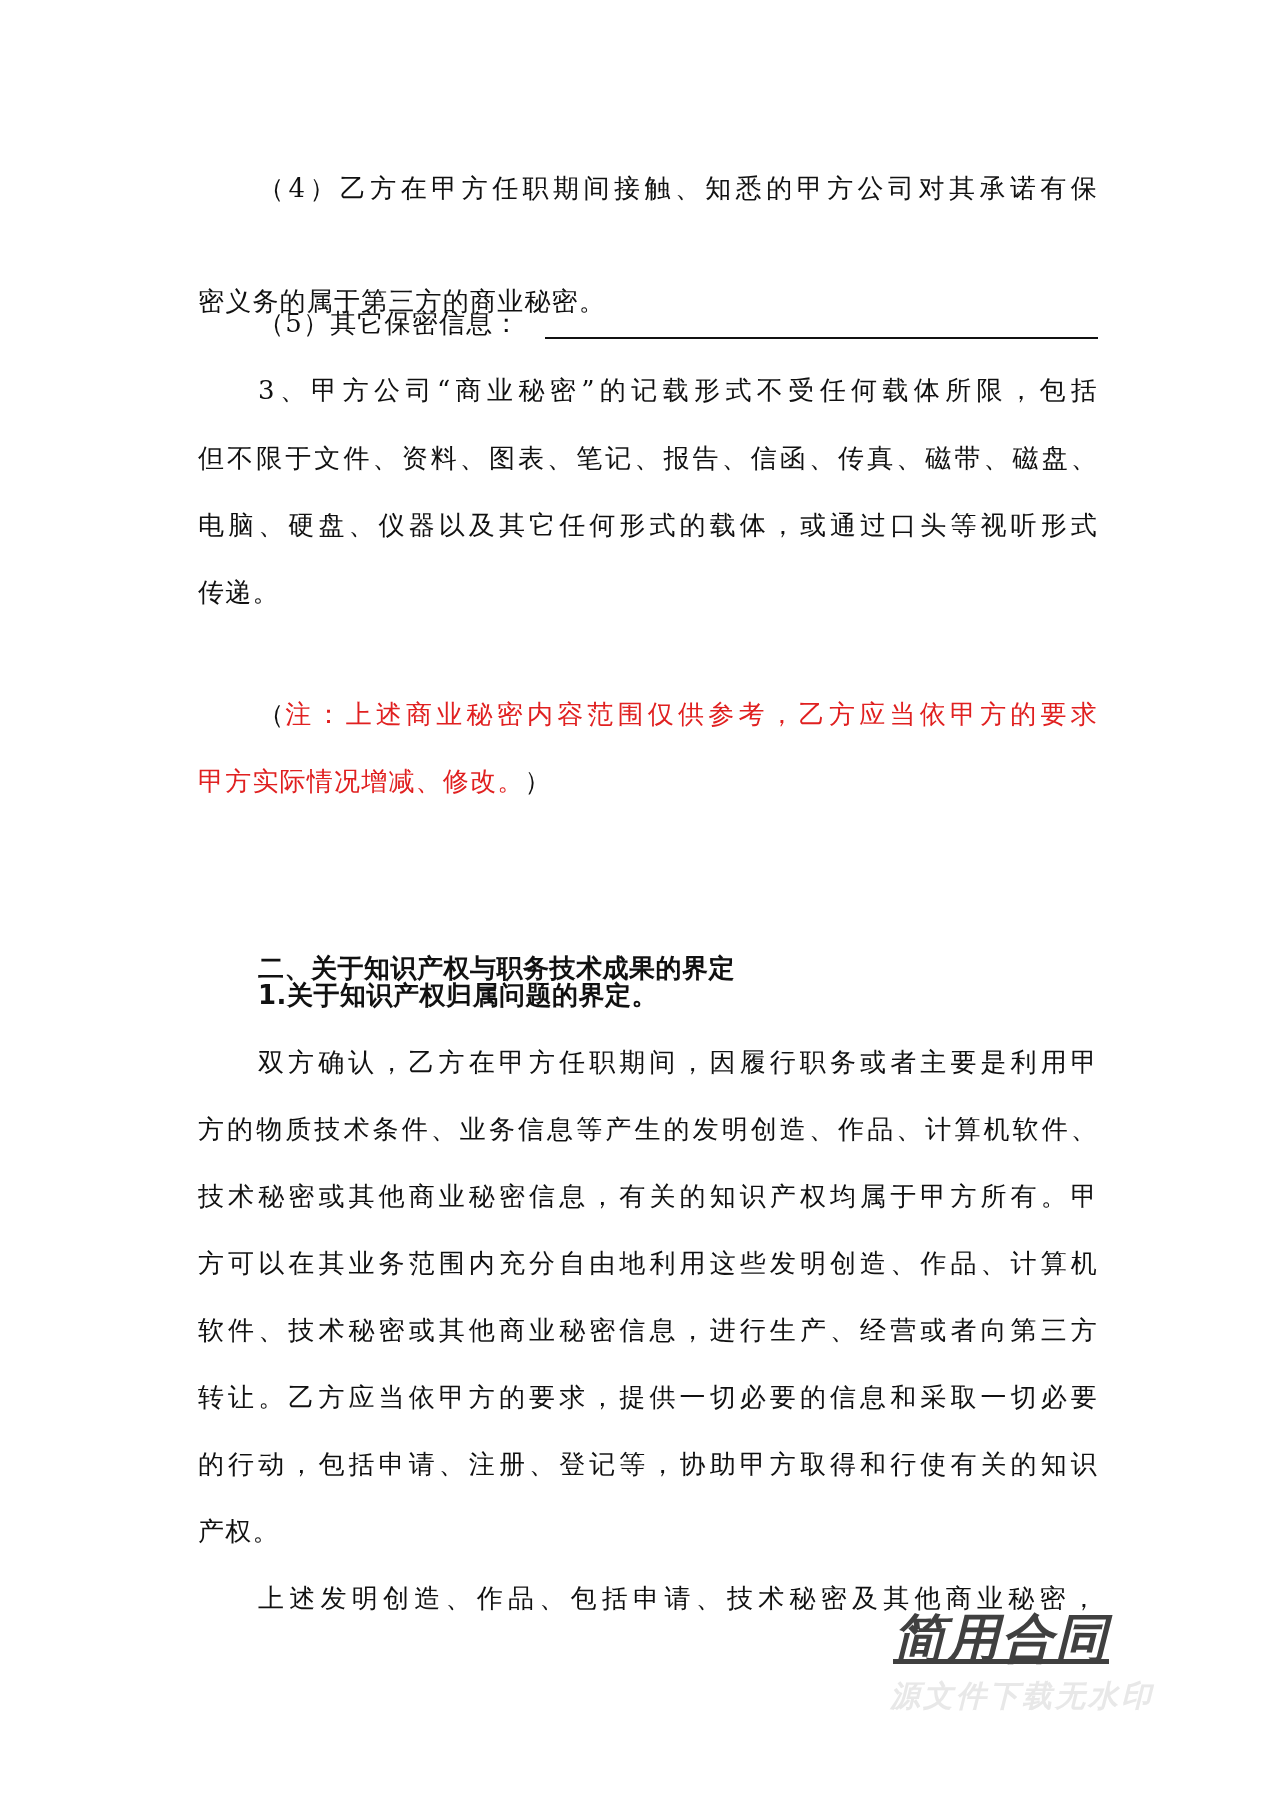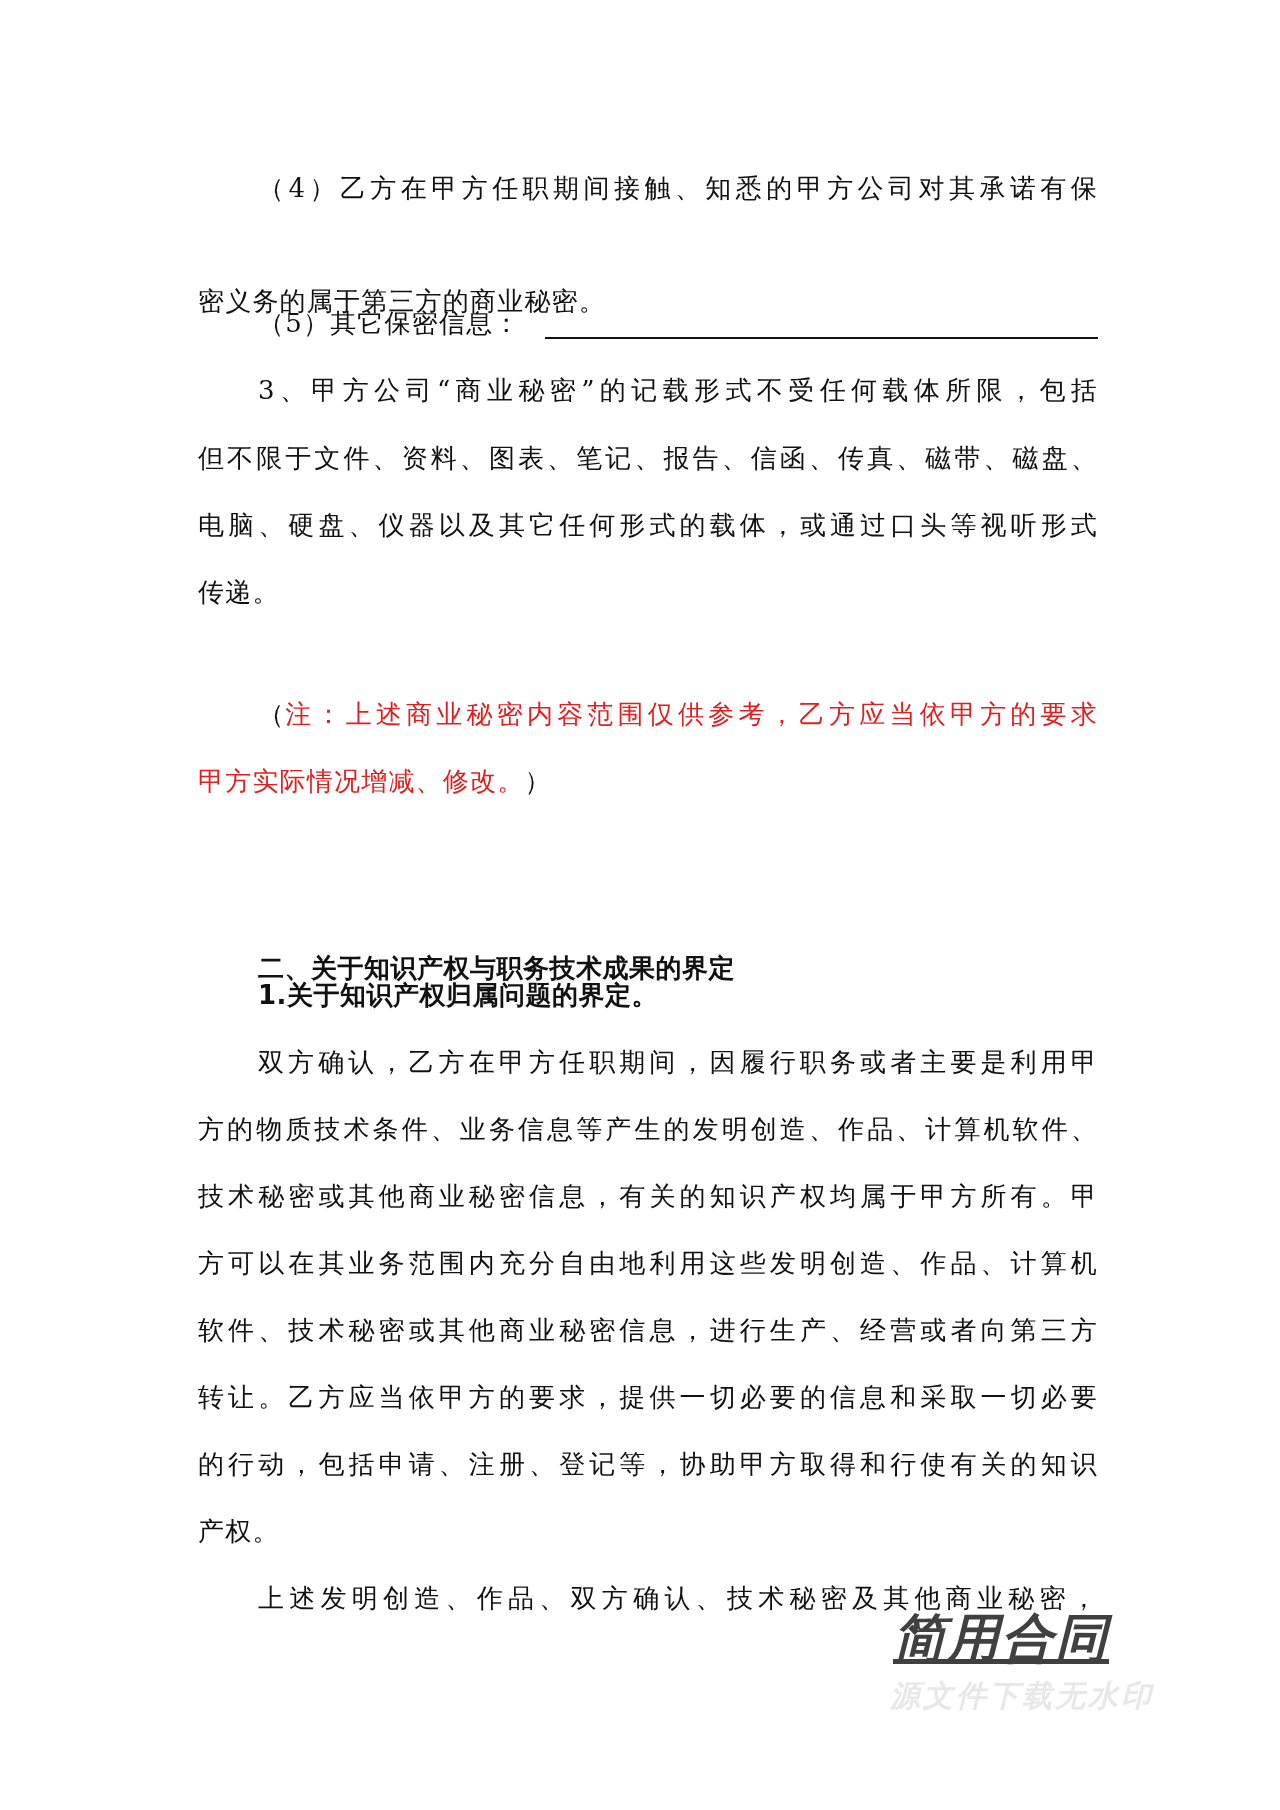--- a/index.html
+++ b/index.html
@@ -48,17 +48,17 @@
 
   <div class="line indent just" style="top:1045px;">双方确认，乙方在甲方任职期间，因履行职务或者主要是利用甲</div>
   <div class="line just" style="top:1112px;">方的物质技术条件、业务信息等产生的发明创造、作品、计算机软件、</div>
   <div class="line just" style="top:1179px;">技术秘密或其他商业秘密信息，有关的知识产权均属于甲方所有。甲</div>
   <div class="line just" style="top:1246px;">方可以在其业务范围内充分自由地利用这些发明创造、作品、计算机</div>
   <div class="line just" style="top:1313px;">软件、技术秘密或其他商业秘密信息，进行生产、经营或者向第三方</div>
   <div class="line just" style="top:1380px;">转让。乙方应当依甲方的要求，提供一切必要的信息和采取一切必要</div>
   <div class="line just" style="top:1447px;">的行动，包括申请、注册、登记等，协助甲方取得和行使有关的知识</div>
   <div class="line" style="top:1514px;">产权。</div>
 
-  <div class="line indent just" style="top:1581px;">上述发明创造、作品、双方确认、技术秘密及其他商业秘密，</div>
+  <div class="line indent just" style="top:1581px;">上述发明创造、作品、包括申请、技术秘密及其他商业秘密，</div>
 
   <div class="wm1">简用合同</div>
   <div class="wm2">源文件下载无水印</div>
 </div>
 
 </body></html>

